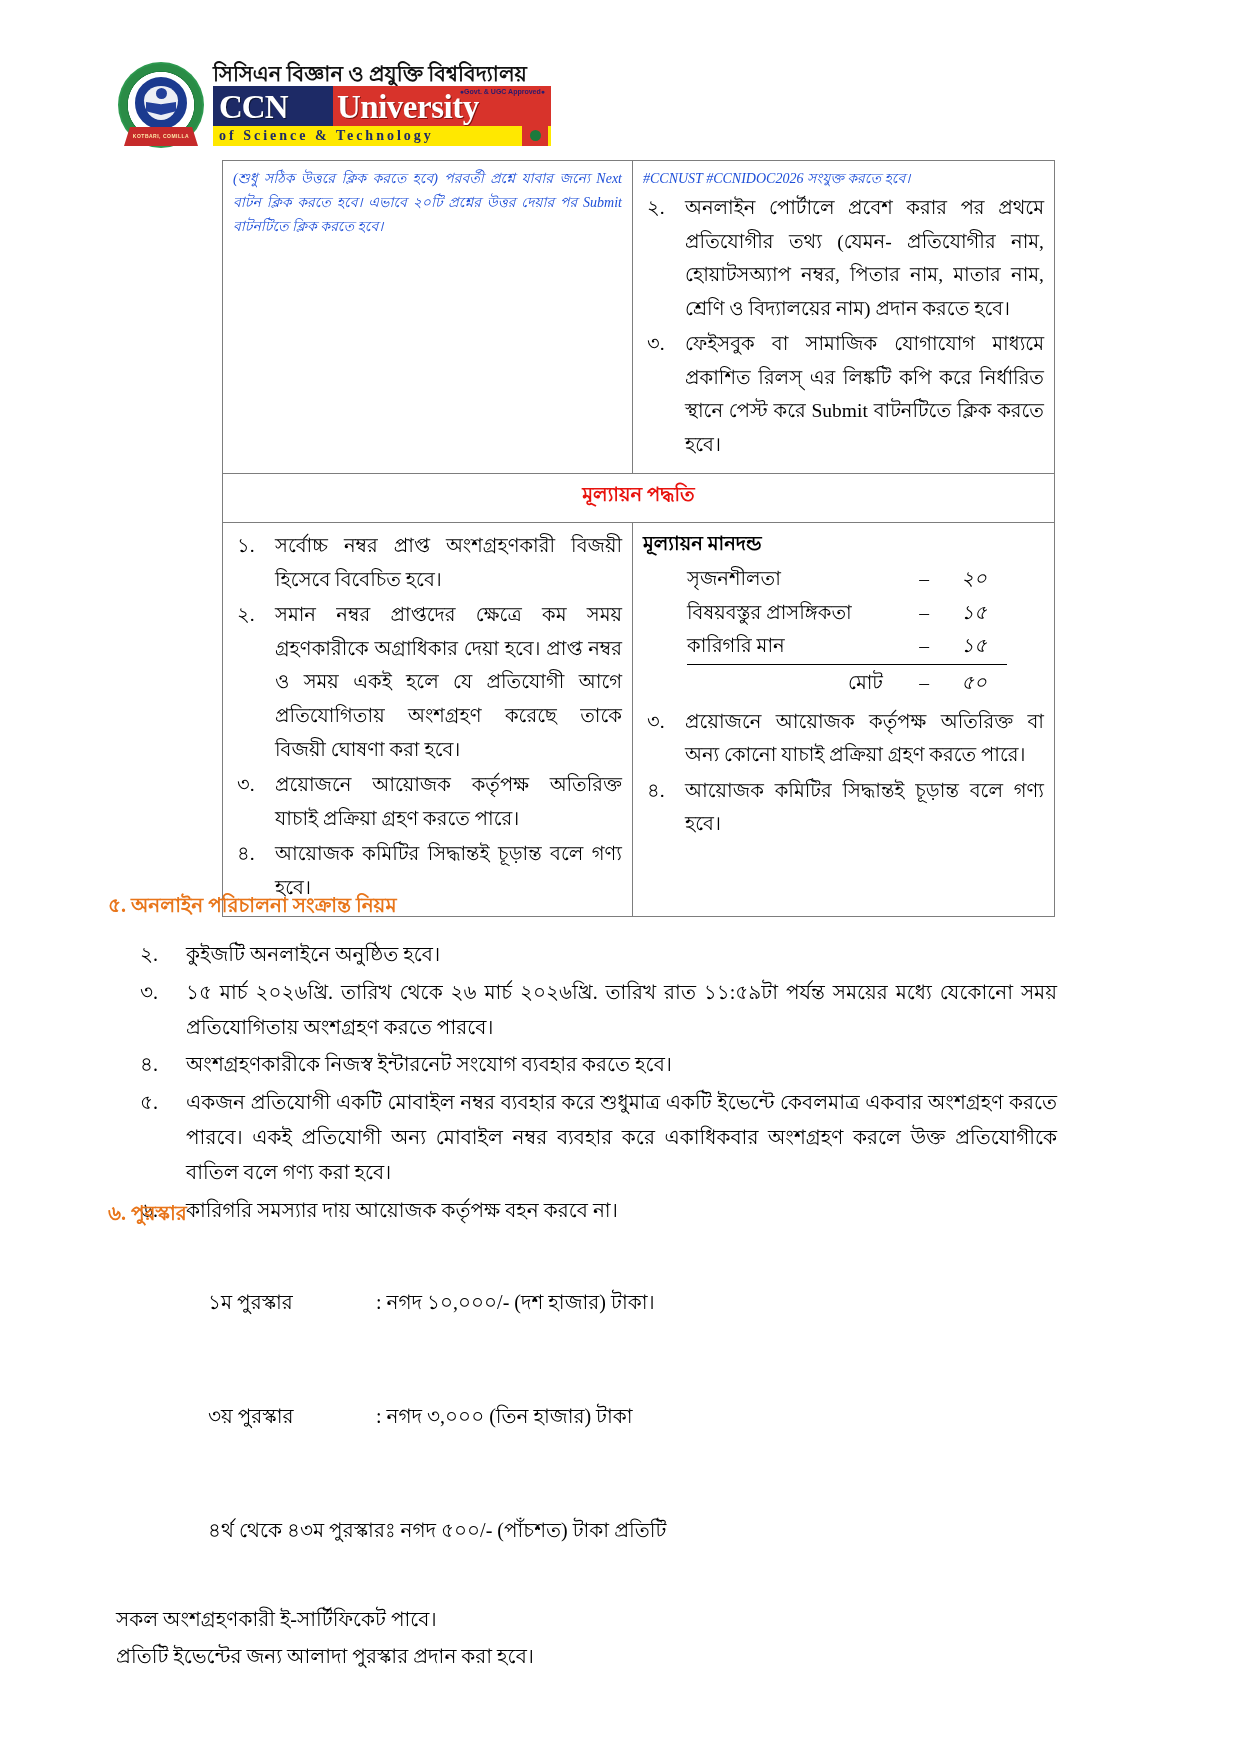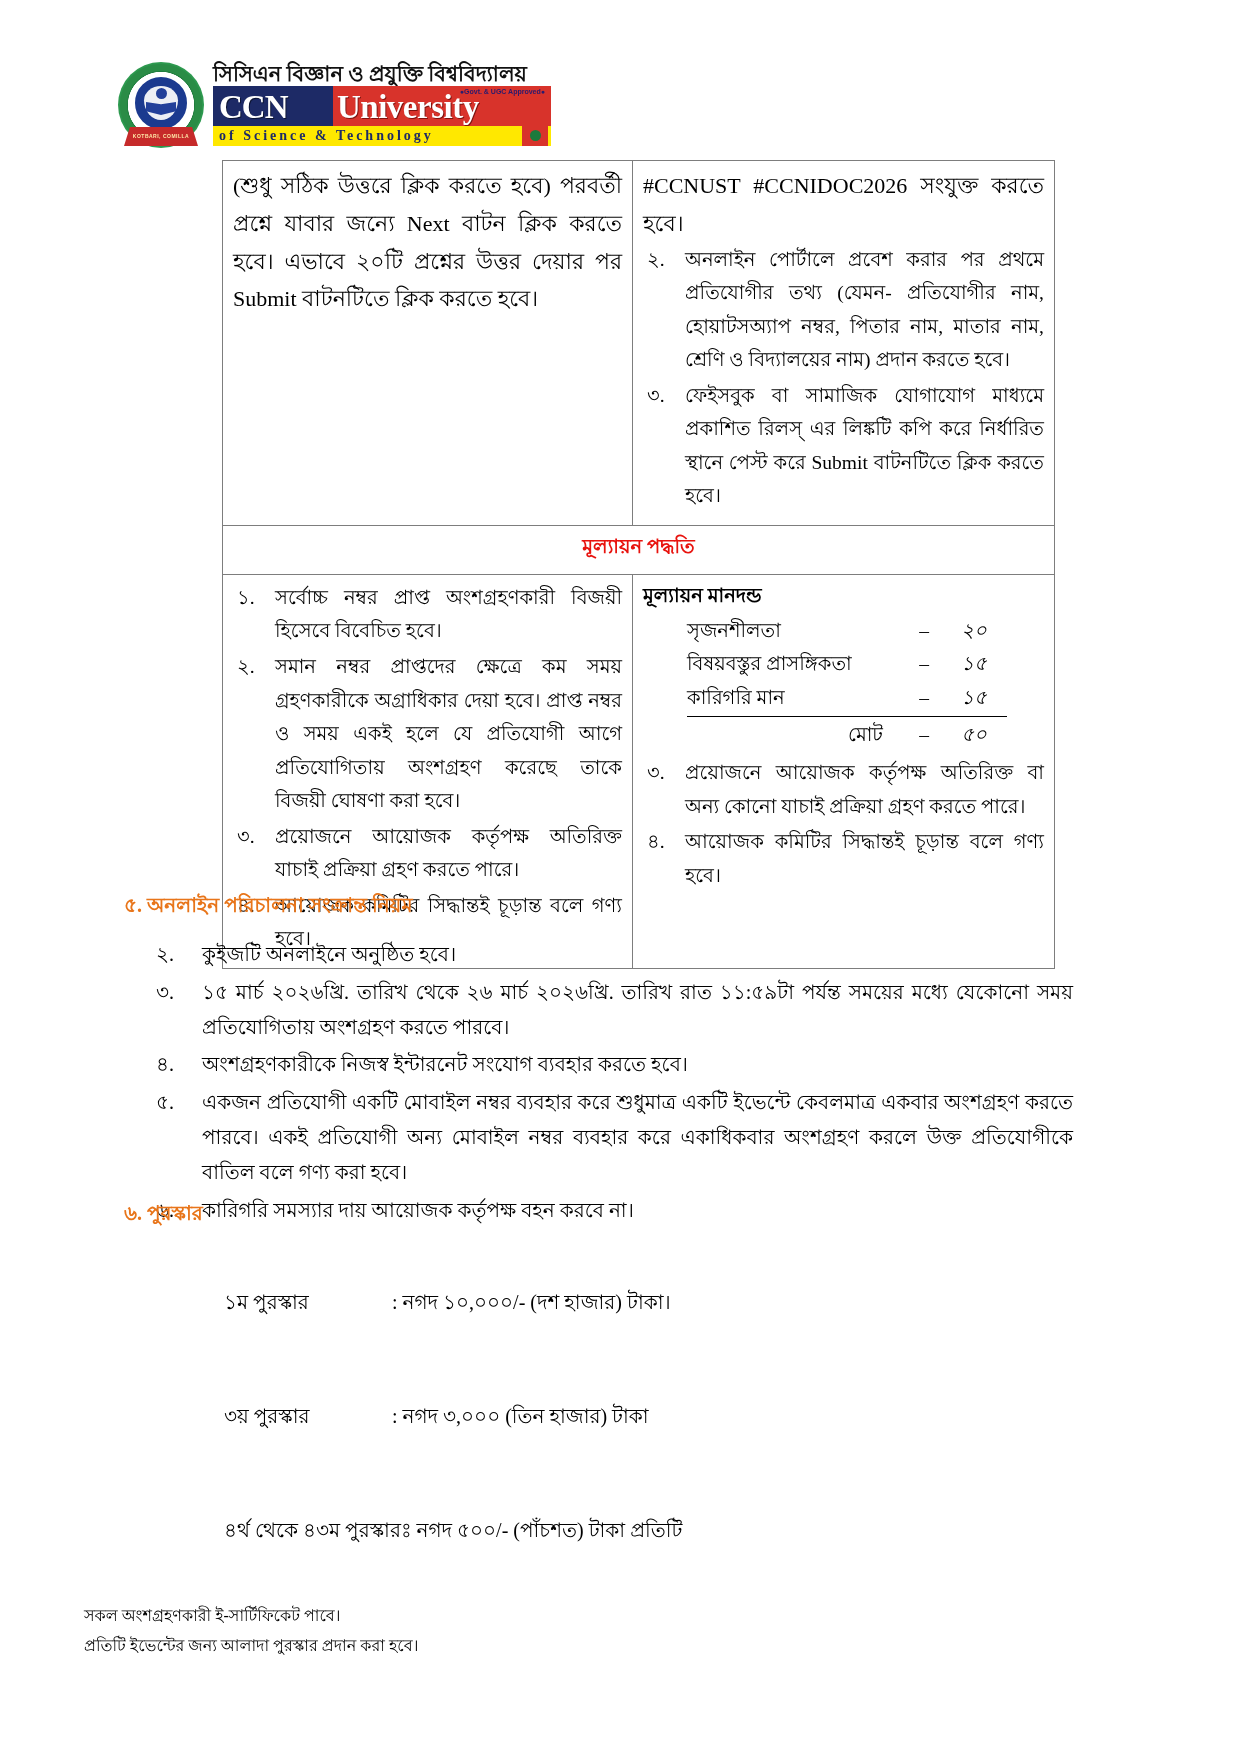--- a/index.html
+++ b/index.html
@@ -211,25 +211,26 @@
   table.main td {
     border: 1.2px solid #7d7d7d;
     vertical-align: top;
     padding: 6px 10px 10px 10px;
   }
   .col-l { width: 389px; }
   .col-r { width: 401px; margin-top: 8px; }
 
   .bn {
     font-family: "Liberation Serif", "DejaVu Serif", serif;
-    font-size: 22px;
+    font-size: 14px;
     line-height: 1.72;
-    color: #000000;
+    color: #1d4ed8;
     text-align: justify;
     text-justify: inter-word;
+    font-style: italic;
   }
   .bn-just { text-align: justify; }
 
   ol.bn-list {
     margin: 0;
     padding: 0;
     list-style: none;
   }
   ol.bn-list > li {
     position: relative;
@@ -277,21 +278,21 @@
   }
   table.criteria td.label { text-align: left; width: 196px; }
   table.criteria td.dash  { text-align: right; width: 34px; }
   table.criteria td.val   { text-align: center; padding-left: 12px; font-style: italic; }
   table.criteria tr.total-sep td { border-top: 1.2px solid #000; padding-top: 2px; }
   table.criteria tr.total td.label { text-align: right; padding-right: 12px; }
 
   
   .sec {
     position: absolute;
-    left: 16px;
+    left: 0;
     width: 1175px;
   }
   .sec-heading {
     color: #e8751a;
     font-weight: bold;
     font-size: 20px;
     font-family: "Liberation Serif", serif;
     padding-left: 108px;
   }
   ol.page-list {
@@ -320,22 +321,22 @@
     padding-left: 168px;
     font-size: 20px;
     line-height: 1.9;
     font-family: "Liberation Serif", serif;
   }
   .prize-row { white-space: pre; }
   .prize-label { display: inline-block; width: 168px; }
   .prize-label.wide { width: auto; }
 
   .note-line {
-    padding-left: 68px;
-    font-size: 16px;
+    padding-left: 116px;
+    font-size: 20px;
     line-height: 1.85;
     font-family: "Liberation Serif", serif;
   }
   .gap-sm { height: 14px; }
 </style>
 </head>
 <body>
 
 <div class="page">
 

